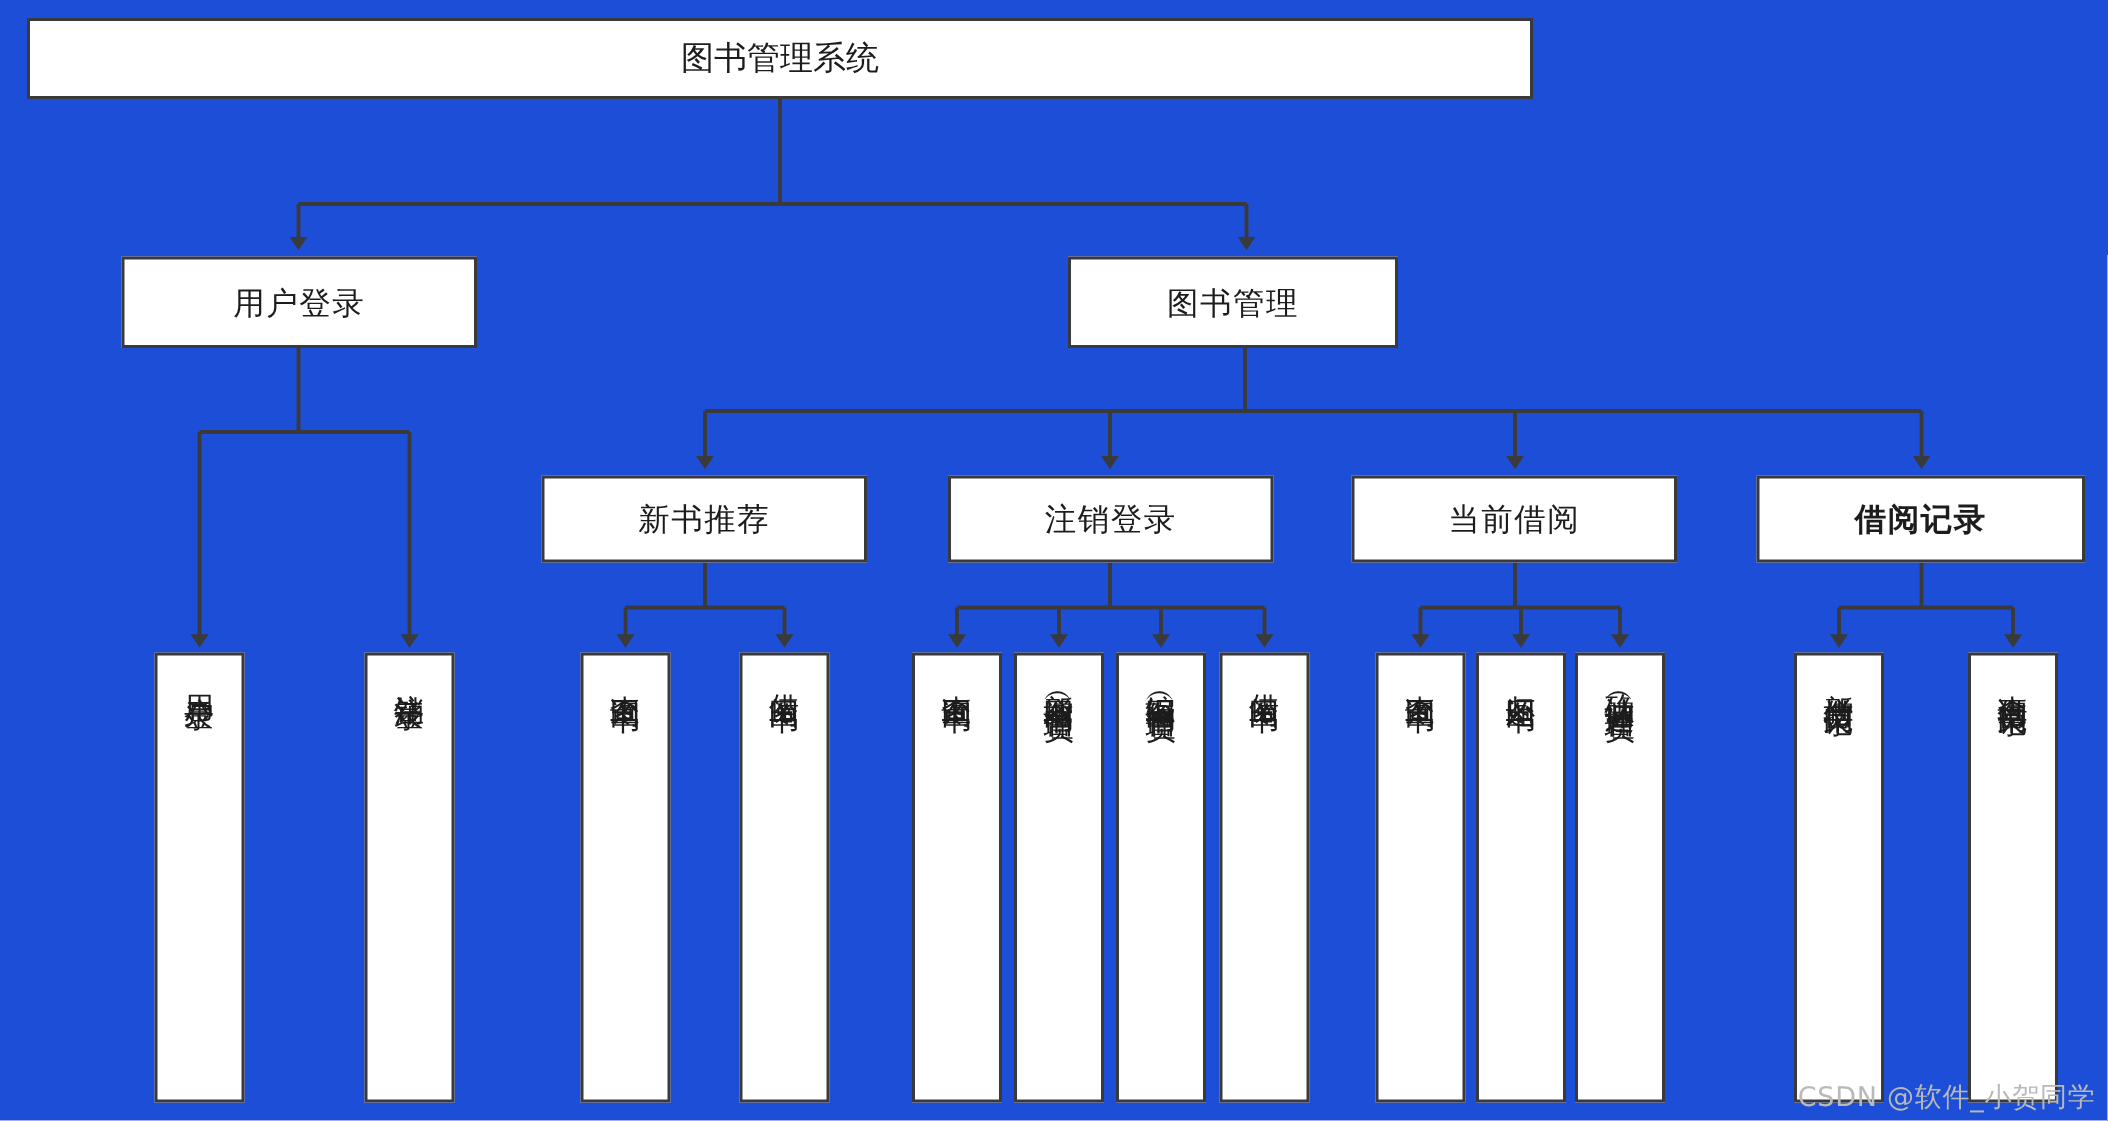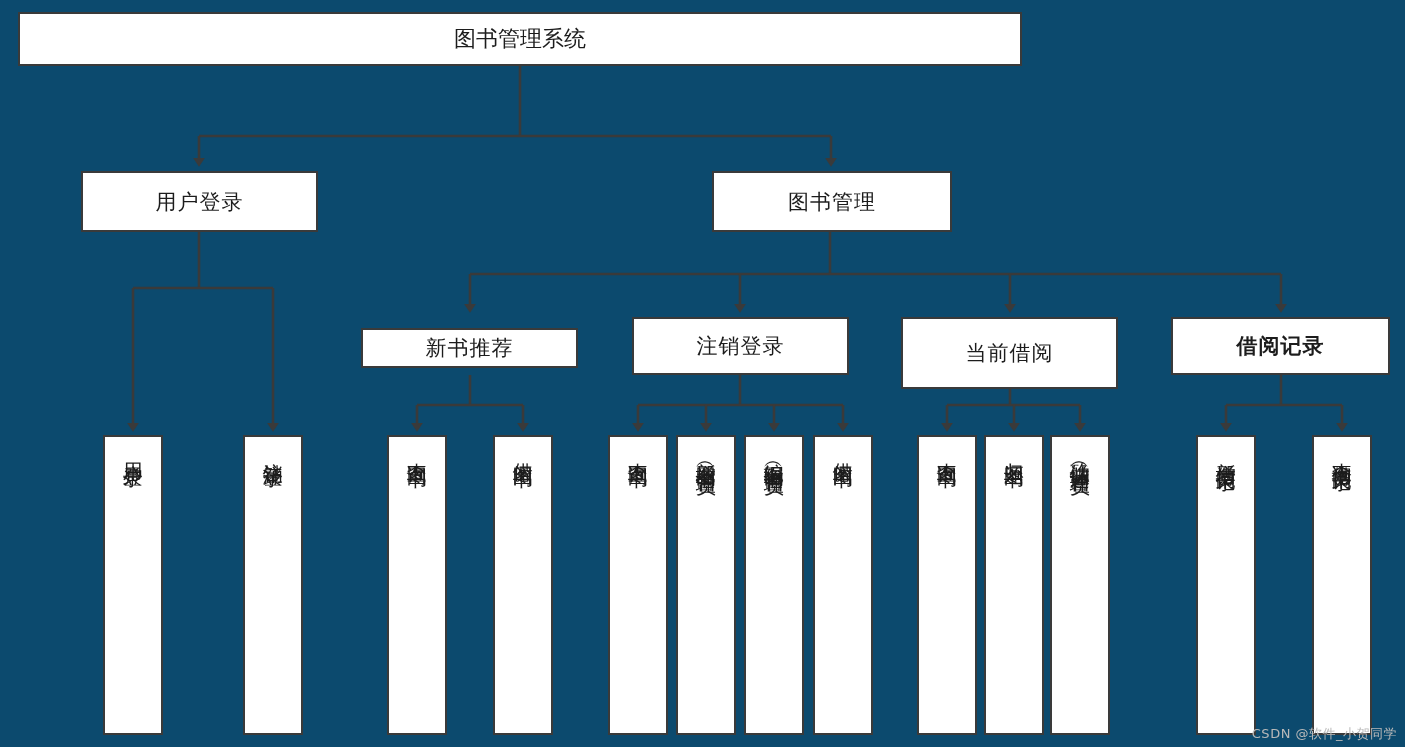--- a/index.html
+++ b/index.html
@@ -1,27 +1,27 @@
 <!DOCTYPE html>
 <html><head>
 <meta charset="utf-8">
 <style>
   html,body{margin:0;padding:0;background:#ffffff;}
   body{font-family:"DejaVu Sans","Liberation Sans",sans-serif;}
-  #stage{position:relative;width:1405px;height:747px;background:#0c4a6e;overflow:hidden;}
+  #stage{position:relative;width:1405px;height:747px;background:#1d4ed8;overflow:hidden;}
   #edges{position:absolute;left:0;top:0;width:1405px;height:747px;}
   .node{position:absolute;box-sizing:border-box;background:#ffffff;
         border:2px solid #3a3a3a;display:flex;align-items:center;justify-content:center;
         color:#1c1c1c;}
   .node.h{font-size:21px;letter-spacing:1px;}
   .node.root{font-size:22px;}
   .node.leaf{font-size:20px;padding:10px 2px;align-items:flex-start;justify-content:center;}
   .vtext{writing-mode:vertical-rl;text-orientation:upright;line-height:1.12;
          letter-spacing:2px;white-space:nowrap;}
-  #watermark{position:absolute;right:8px;bottom:4px;font-size:13px;color:#b9b9b9;
+  #watermark{position:absolute;right:8px;bottom:4px;font-size:18px;color:#b9b9b9;
              letter-spacing:.5px;white-space:nowrap;text-align:right;}
 </style>
 </head>
 <body>
 
 <div id="stage">
 
   <svg id="edges" viewBox="0 0 1405 747" xmlns="http://www.w3.org/2000/svg">
     <defs>
       <marker id="ar" markerWidth="12" markerHeight="12" refX="4.2" refY="6" orient="auto" markerUnits="userSpaceOnUse">
@@ -72,31 +72,31 @@
     </g>
   </svg>
 
   <div class="node root" style="left:18px;top:12px;width:1004px;height:54px;">
     <span>图书管理系统</span>
   </div>
 
   <div class="node h" style="left:81px;top:171px;width:237px;height:61px;">
     <span>用户登录</span>
   </div>
-  <div class="node h" style="left:712px;top:171px;width:240px;height:61px;">
+  <div class="node h" style="left:712px;top:171px;width:220px;height:61px;">
     <span>图书管理</span>
   </div>
 
-  <div class="node h" style="left:361px;top:317px;width:217px;height:40px;margin-top:11px;">
+  <div class="node h" style="left:361px;top:317px;width:217px;height:58px;">
     <span>新书推荐</span>
   </div>
   <div class="node h" style="left:632px;top:317px;width:217px;height:58px;">
     <span>注销登录</span>
   </div>
-  <div class="node h" style="left:901px;top:317px;width:217px;height:72px;">
+  <div class="node h" style="left:901px;top:317px;width:217px;height:58px;">
     <span>当前借阅</span>
   </div>
   <div class="node h" style="left:1171px;top:317px;width:219px;height:58px;font-weight:bold;">
     <span>借阅记录</span>
   </div>
 
   <div class="node leaf" style="left:103px;top:435px;width:60px;height:300px;">
     <span class="vtext">用户登录</span>
   </div>
   <div class="node leaf" style="left:243px;top:435px;width:60px;height:300px;">

